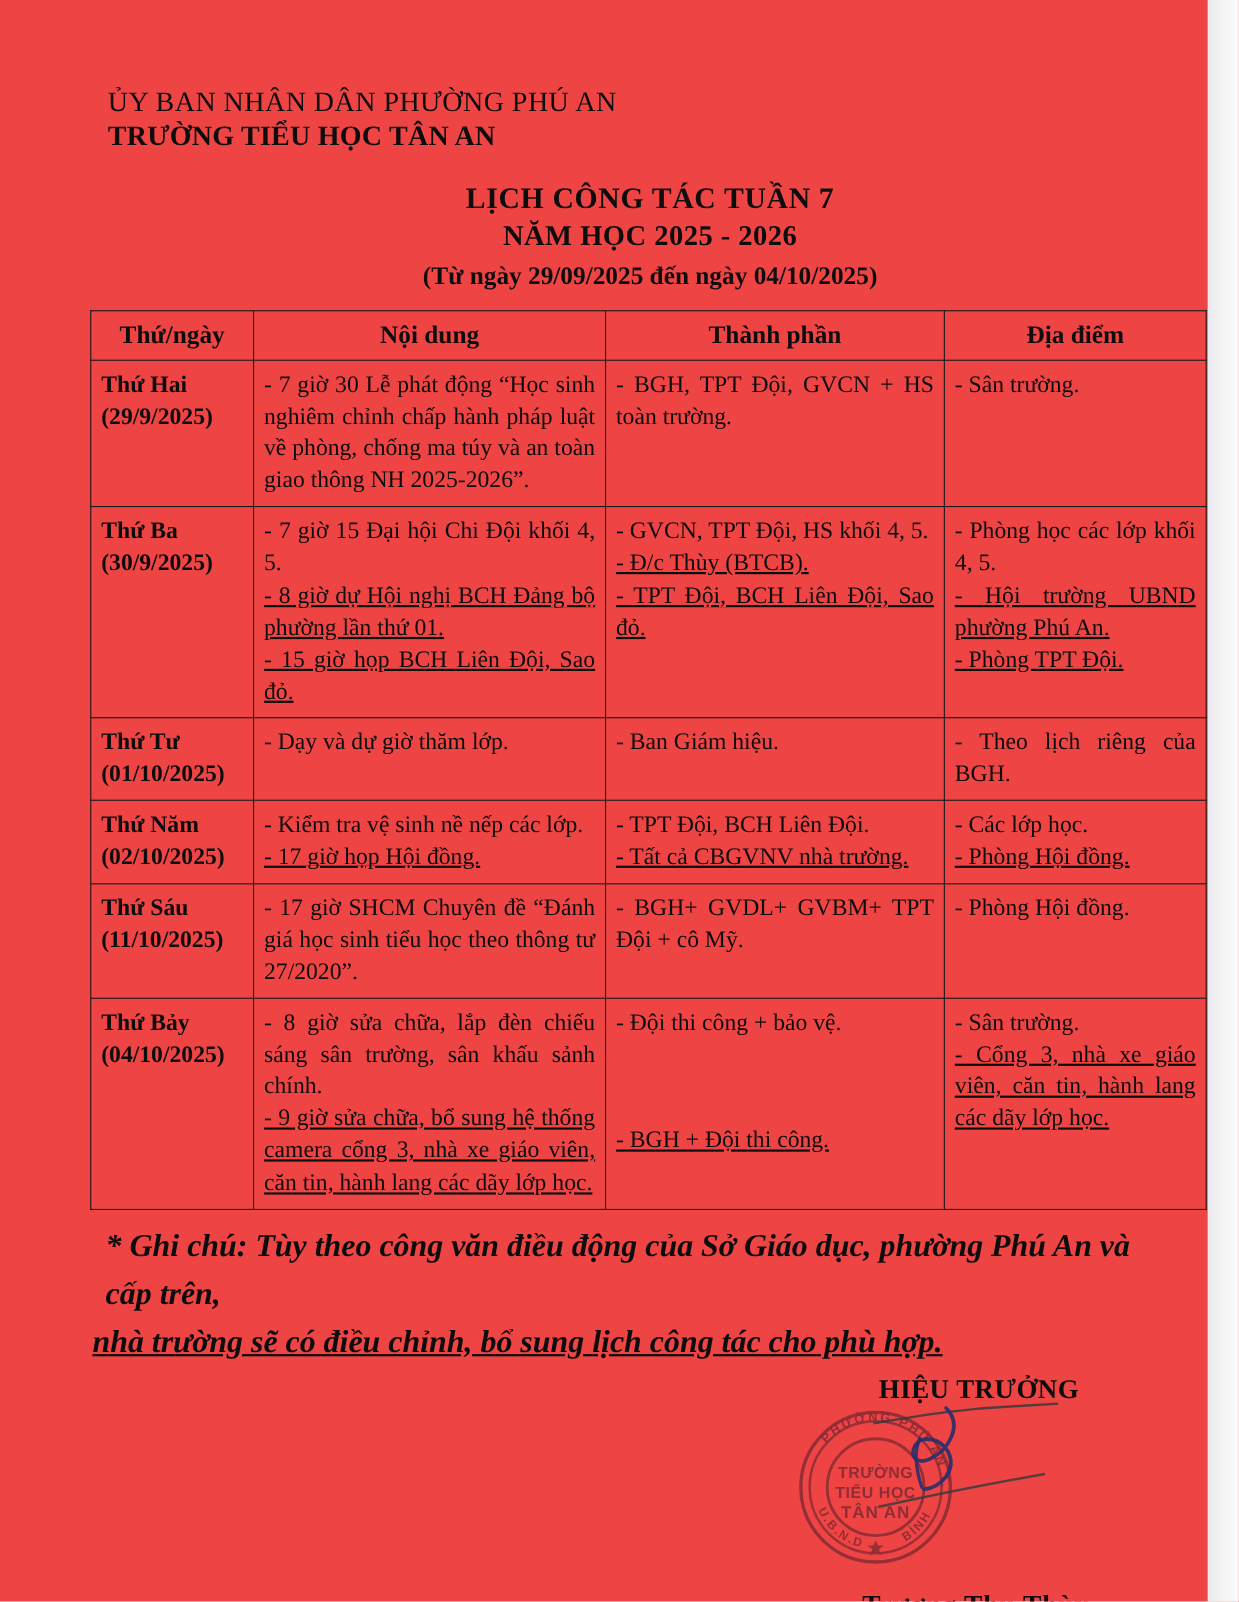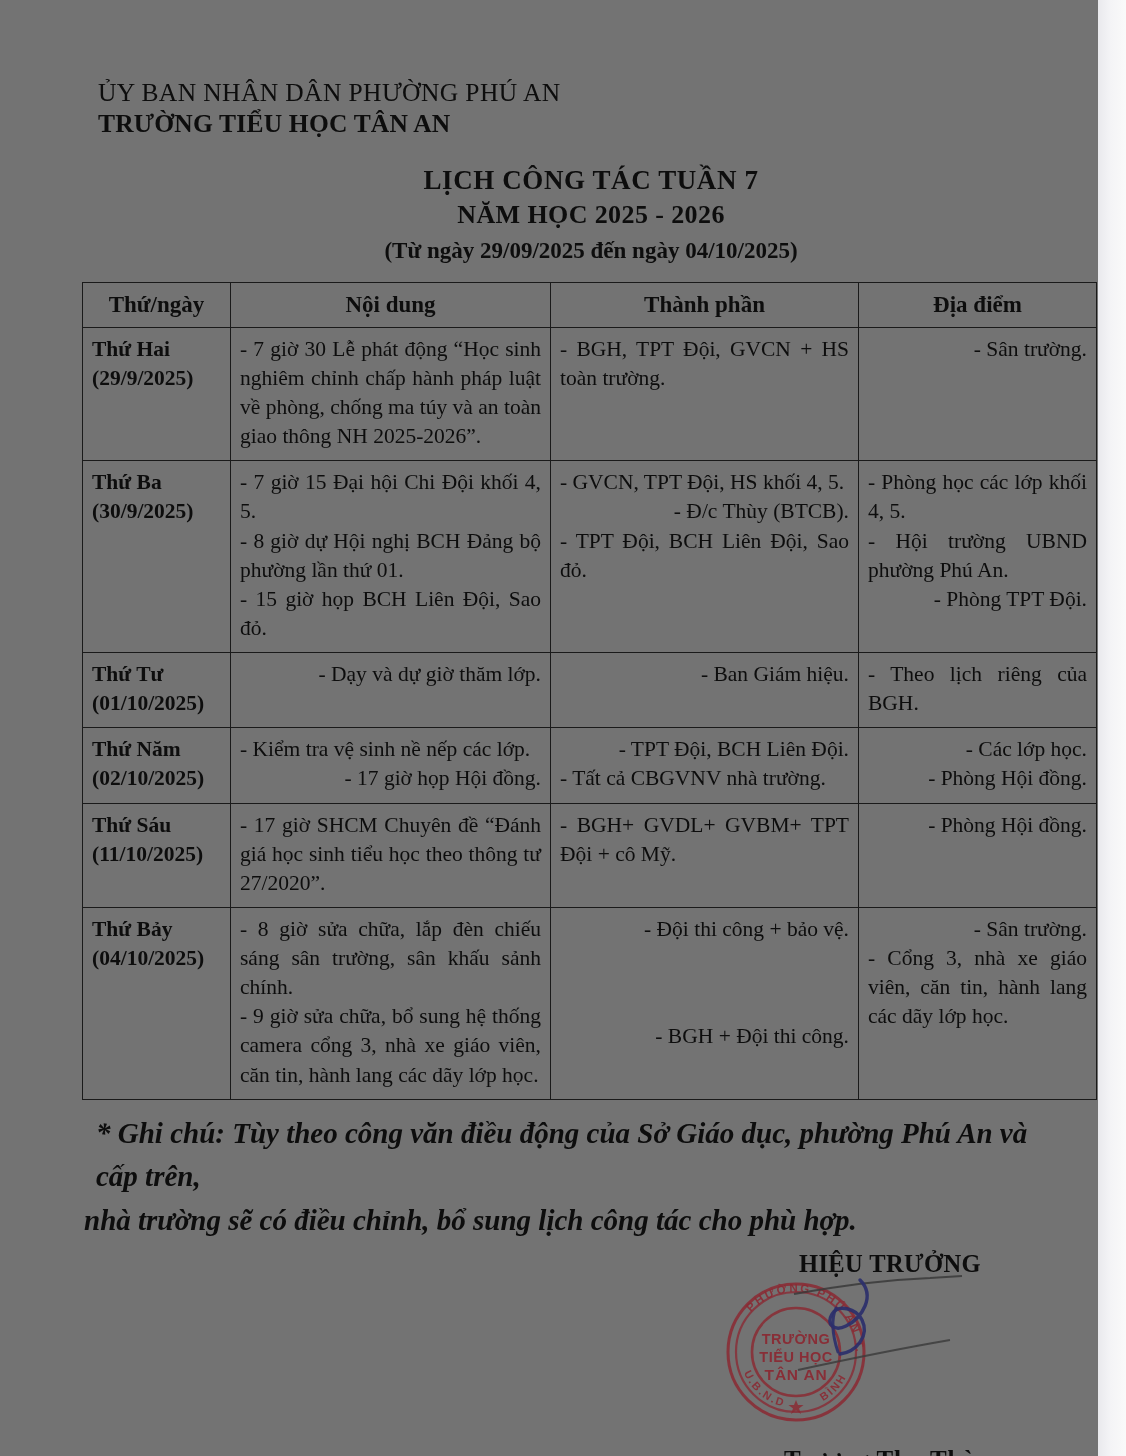--- a/index.html
+++ b/index.html
@@ -14,21 +14,21 @@
     font-family: "Liberation Serif", "DejaVu Serif", serif;
     color: #0d0d0d;
     position: relative;
     overflow: hidden;
   }
   #page {
     position: absolute;
     left: 0; top: 0;
     width: 1098px;
     height: 1456px;
-    background: #737373;
+    background: #ef4444;
     box-shadow: 1px 0 0 #e4e4e8;
   }
   #page-right-edge {
     position: absolute;
     left: 1098px; top: 0;
     width: 28px; height: 1456px;
     background: linear-gradient(to right, #e9e9ed 0%, #f4f4f6 45%, #fafafa 100%);
   }
   .doc {
     position: absolute;
@@ -115,23 +115,23 @@
     vertical-align: middle;
     font-weight: bold;
     font-size: 22px;
     line-height: 1.35;
     padding: 6px 2px;
   }
   td.day-cell .d-name { display: block; white-space: nowrap; }
   td.day-cell .d-date { display: block; white-space: nowrap; }
 
   .line { display: block; }
-  .line + .line { margin-top: 0; }
+  .line + .line { margin-top: 0; text-decoration: underline; }
   .gap { margin-top: 19px; }
-  .lastline { text-align: right; }
+  .lastline { text-align: left; }
 
   
   .note {
     margin: 12px 0 0 96px;
     width: 946px;
     font-style: italic;
     font-weight: bold;
     font-size: 29px;
     line-height: 1.5;
     text-align: left;

